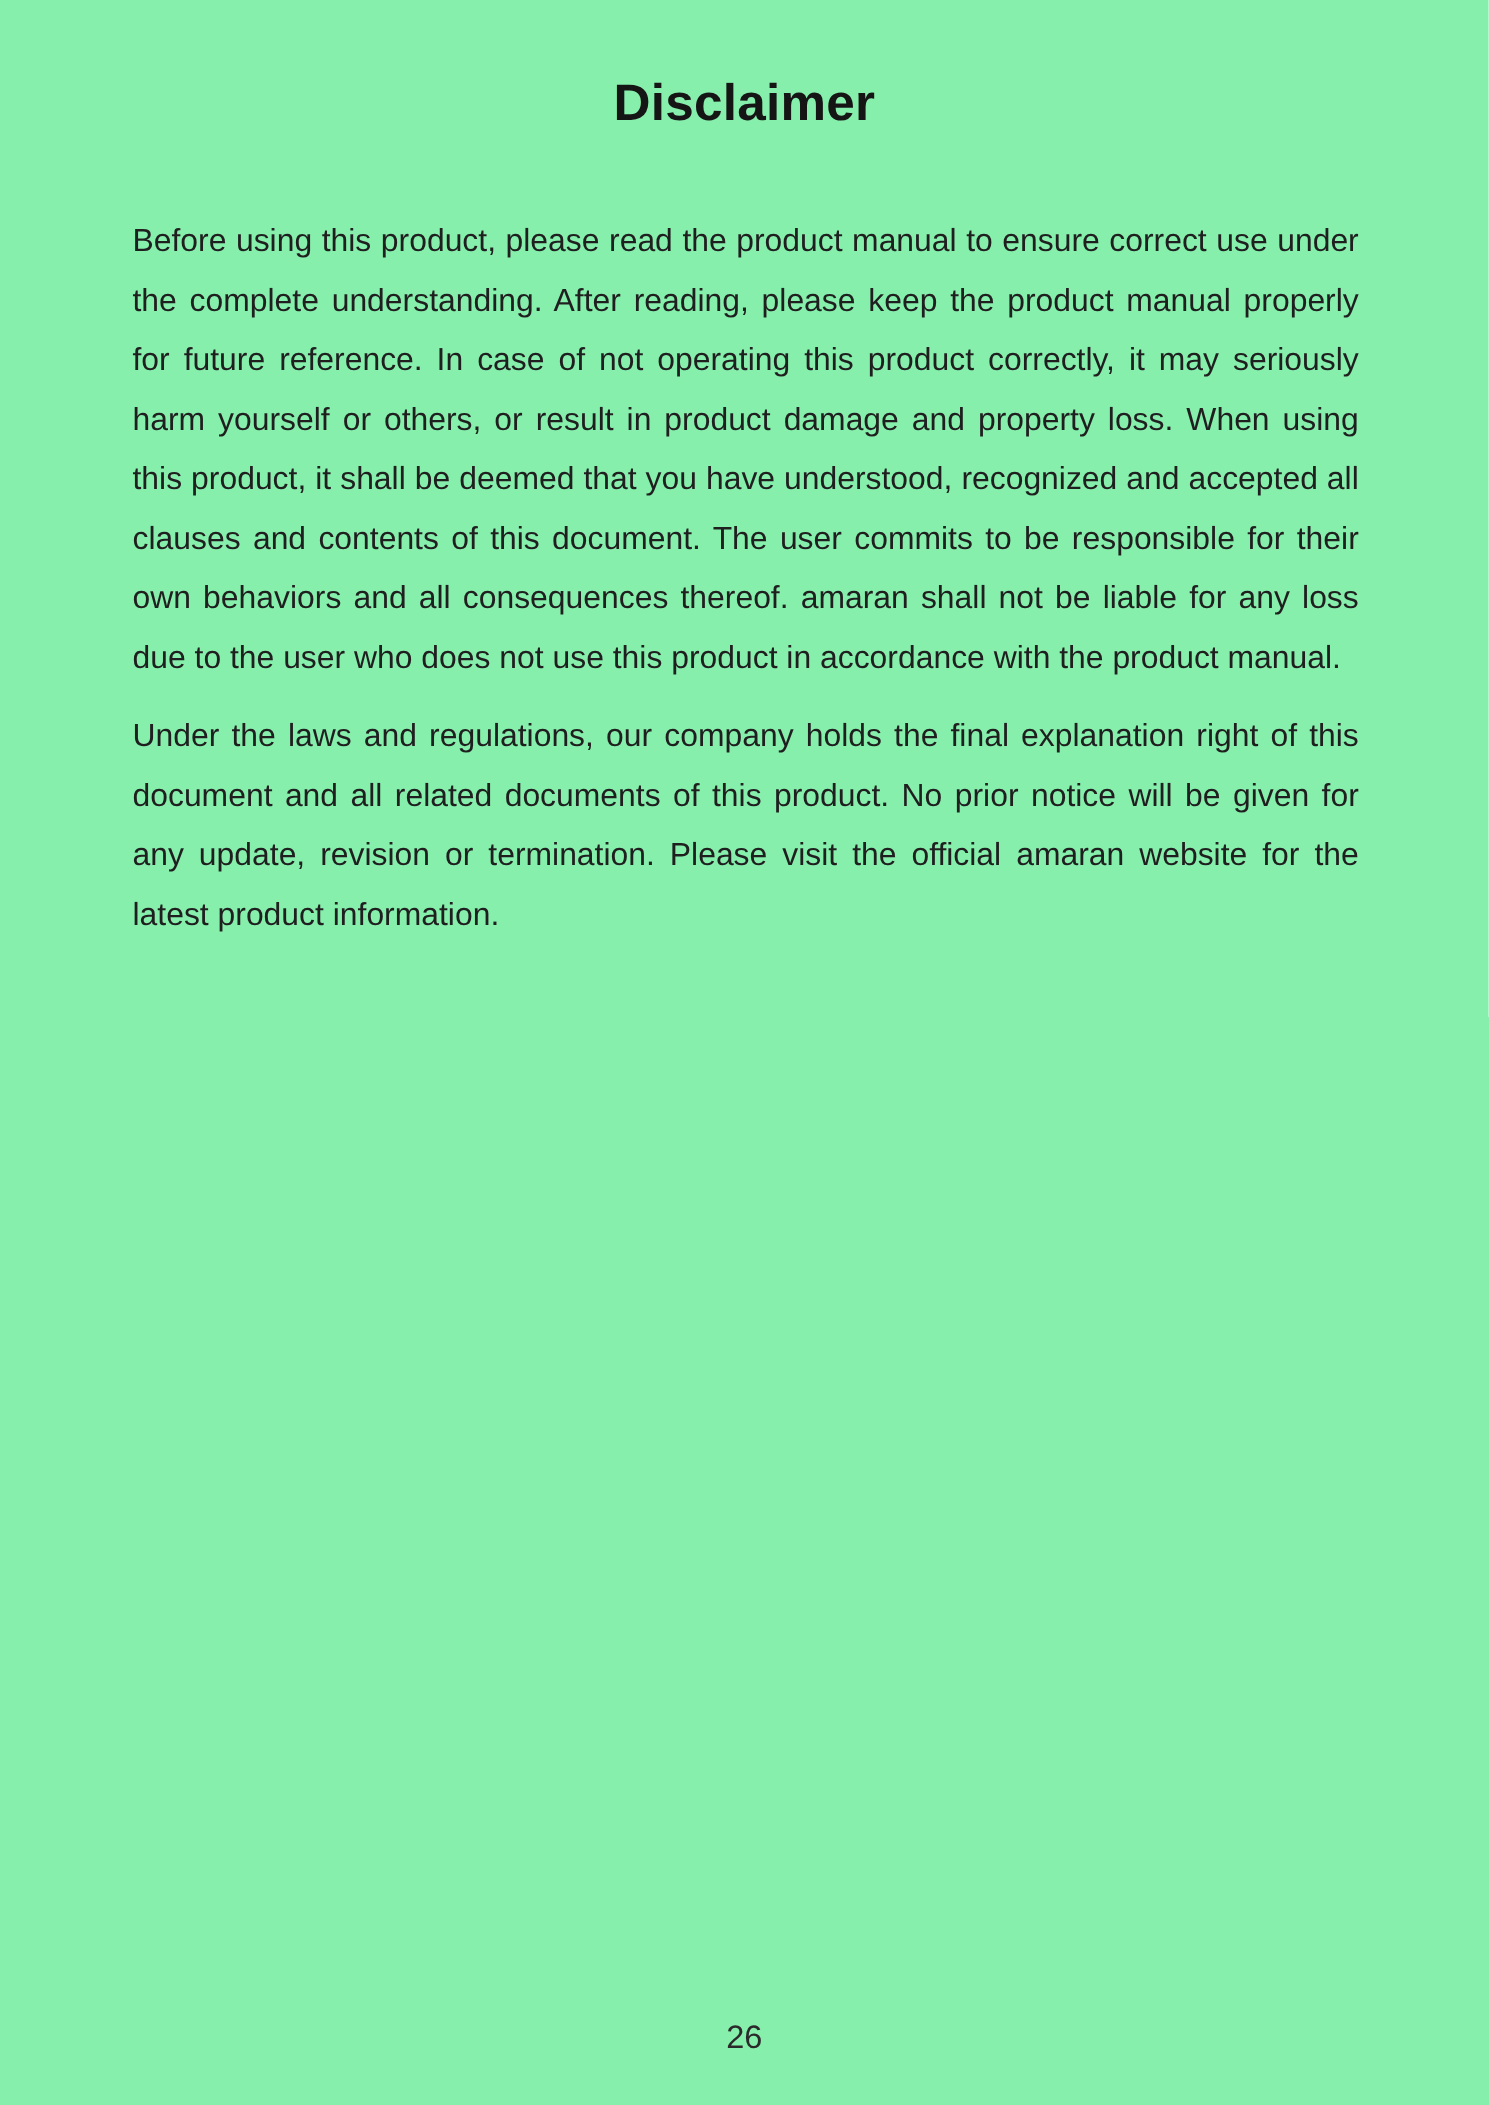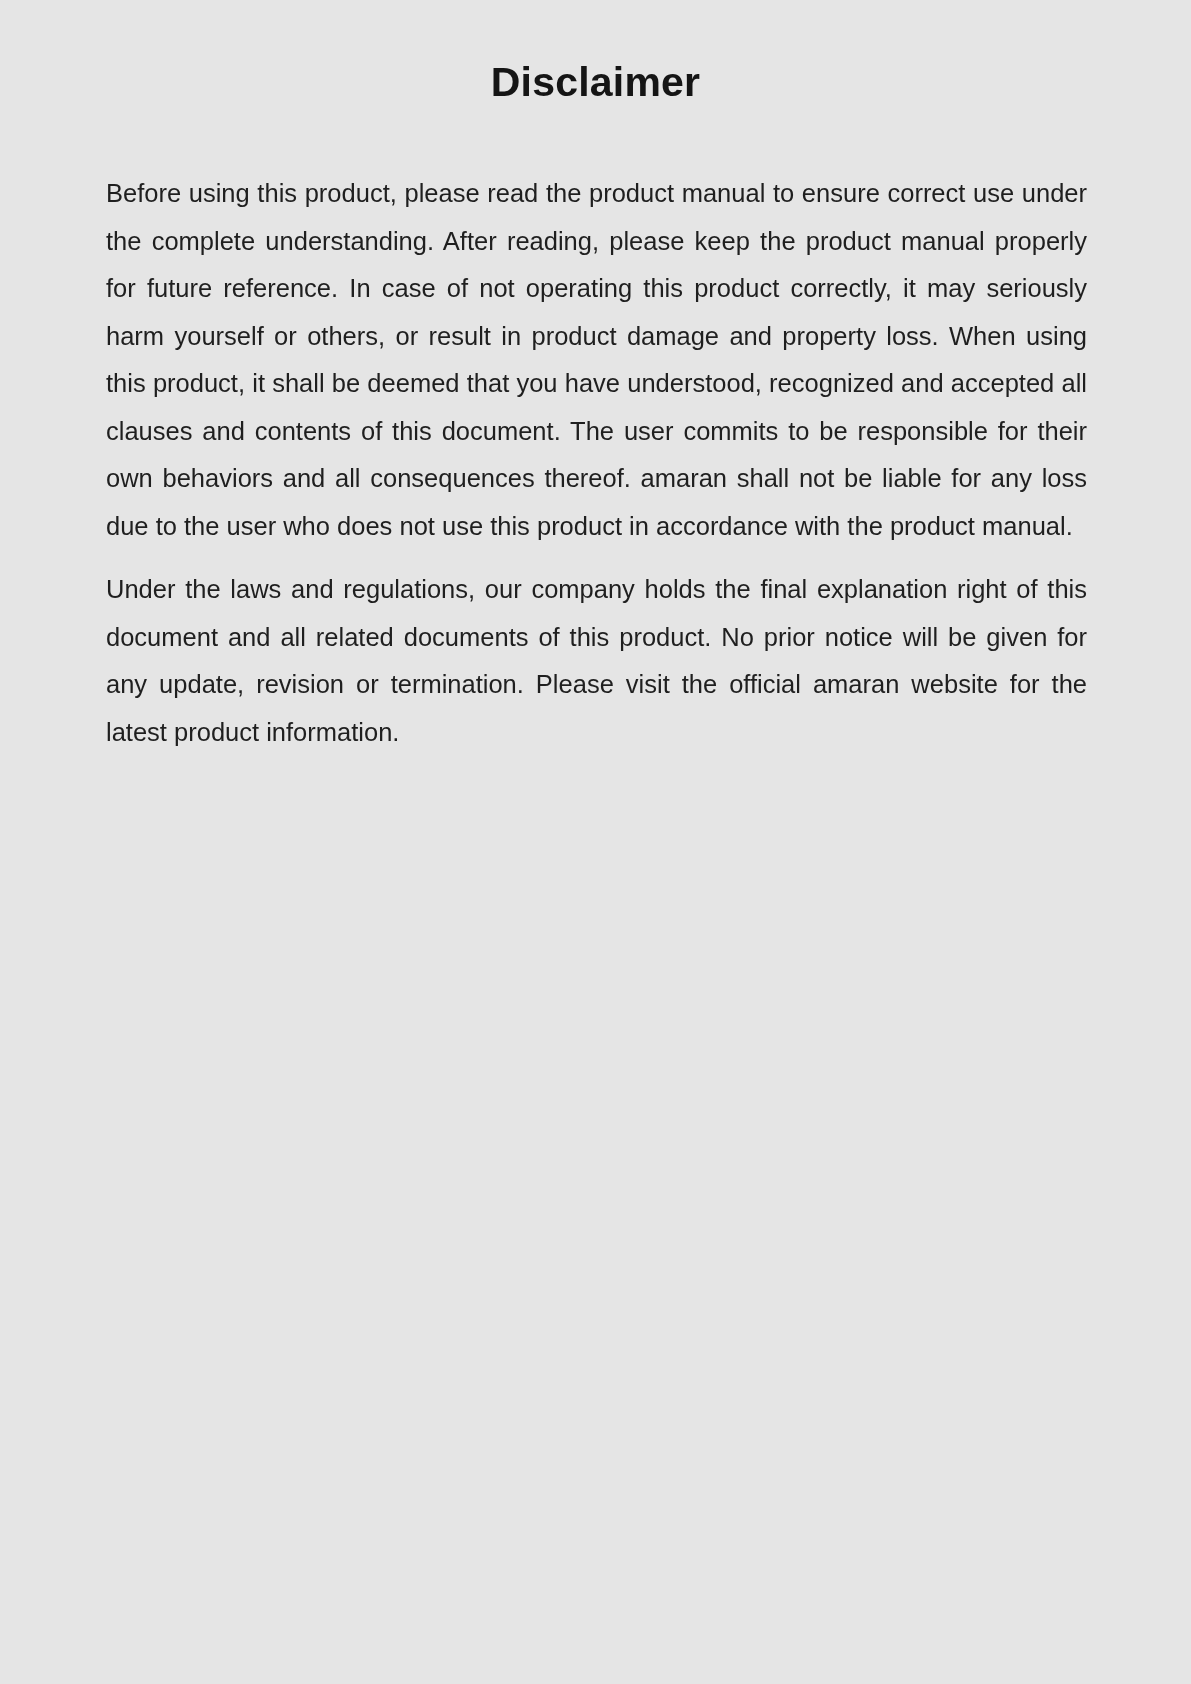--- a/index.html
+++ b/index.html
@@ -5,21 +5,21 @@
   * { margin: 0; padding: 0; box-sizing: border-box; }
 
   html, body {
     background: #ffffff;
   }
 
   .page {
     position: relative;
     width: 1191px;
     height: 1684px;
-    background: #e5e5e5;
+    background: #86efac;
     font-family: "Liberation Sans", sans-serif;
     color: #1f1f1f;
     overflow: hidden;
   }
 
   .title {
     margin-top: 58px;
     text-align: center;
     font-size: 41px;
     line-height: 48px;
@@ -56,14 +56,15 @@
 
 <div class="page">
 
   <h1 class="title">Disclaimer</h1>
 
   <div class="content">
     <p>Before using this product, please read the product manual to ensure correct use under the complete understanding. After reading, please keep the product manual properly for future reference. In case of not operating this product correctly, it may seriously harm yourself or others, or result in product damage and property loss. When using this product, it shall be deemed that you have understood, recognized and accepted all clauses and contents of this document. The user commits to be responsible for their own behaviors and all consequences thereof. amaran shall not be liable for any loss due to the user who does not use this product in accordance with the product manual.</p>
     <p>Under the laws and regulations, our company holds the final explanation right of this document and all related documents of this product. No prior notice will be given for any update, revision or termination. Please visit the official amaran website for the latest product information.</p>
   </div>
 
+  <div class="page-number">26</div>
 
 </div>
 
 </body></html>

